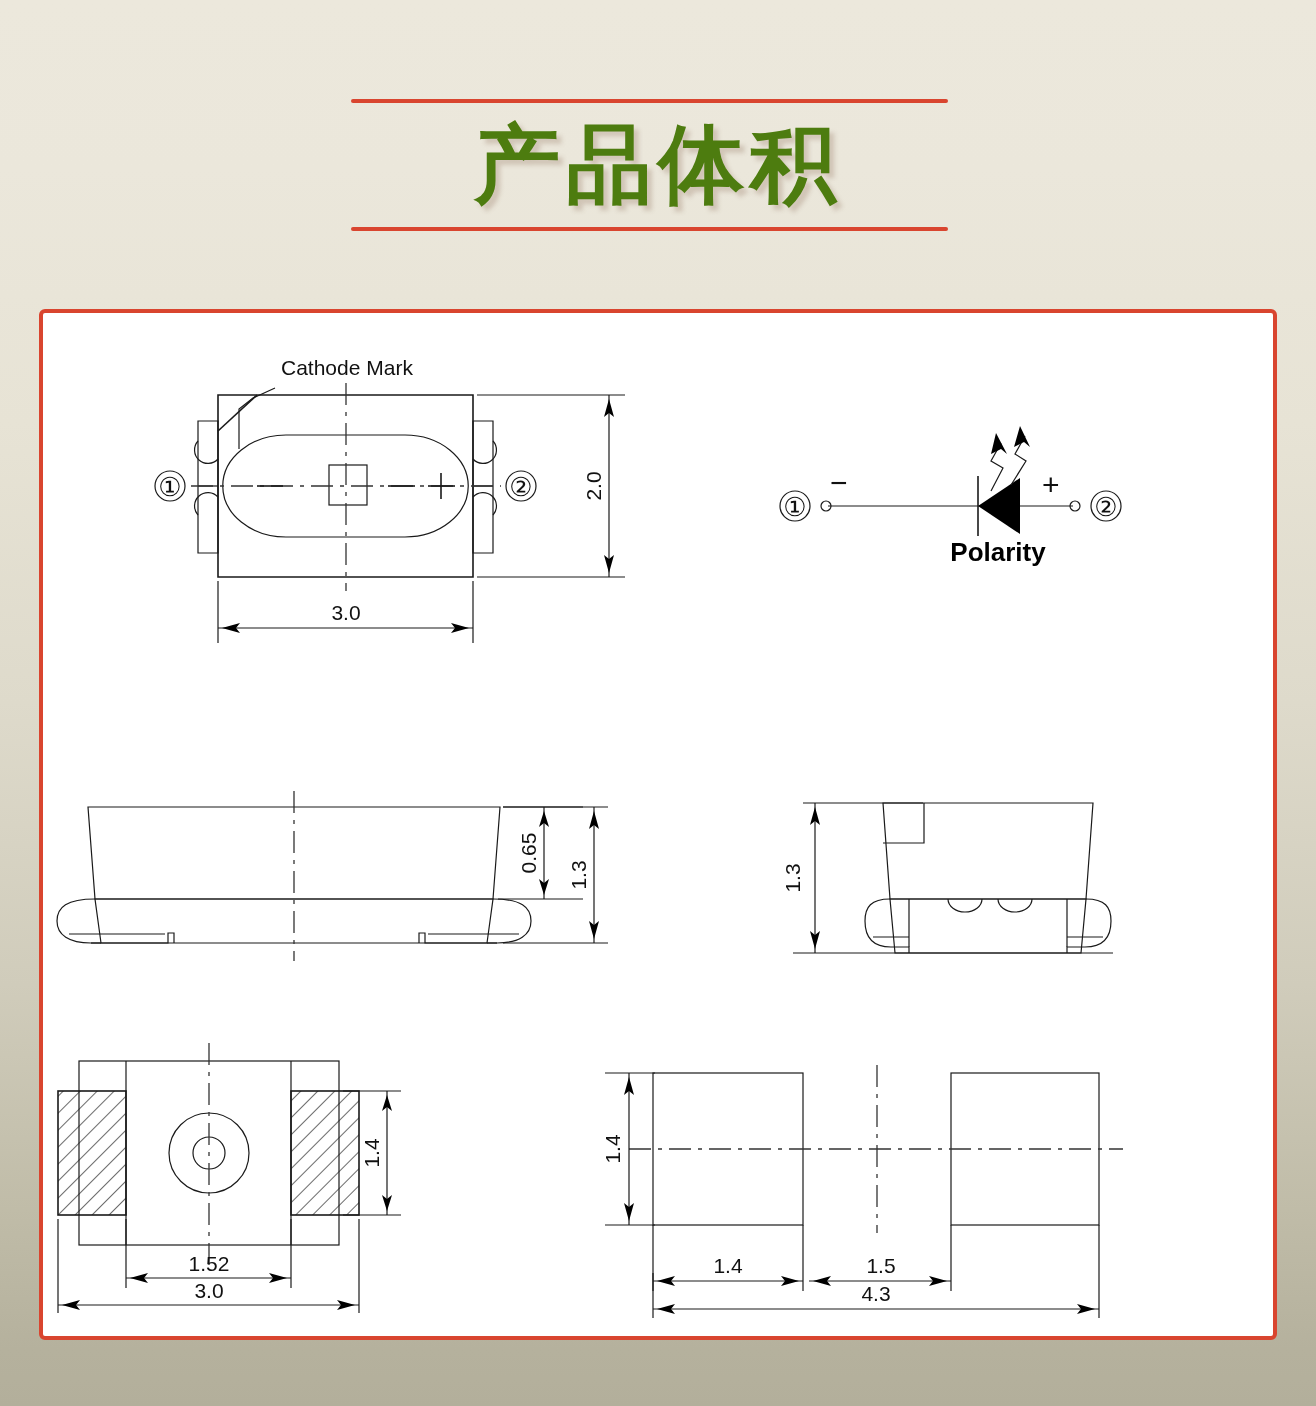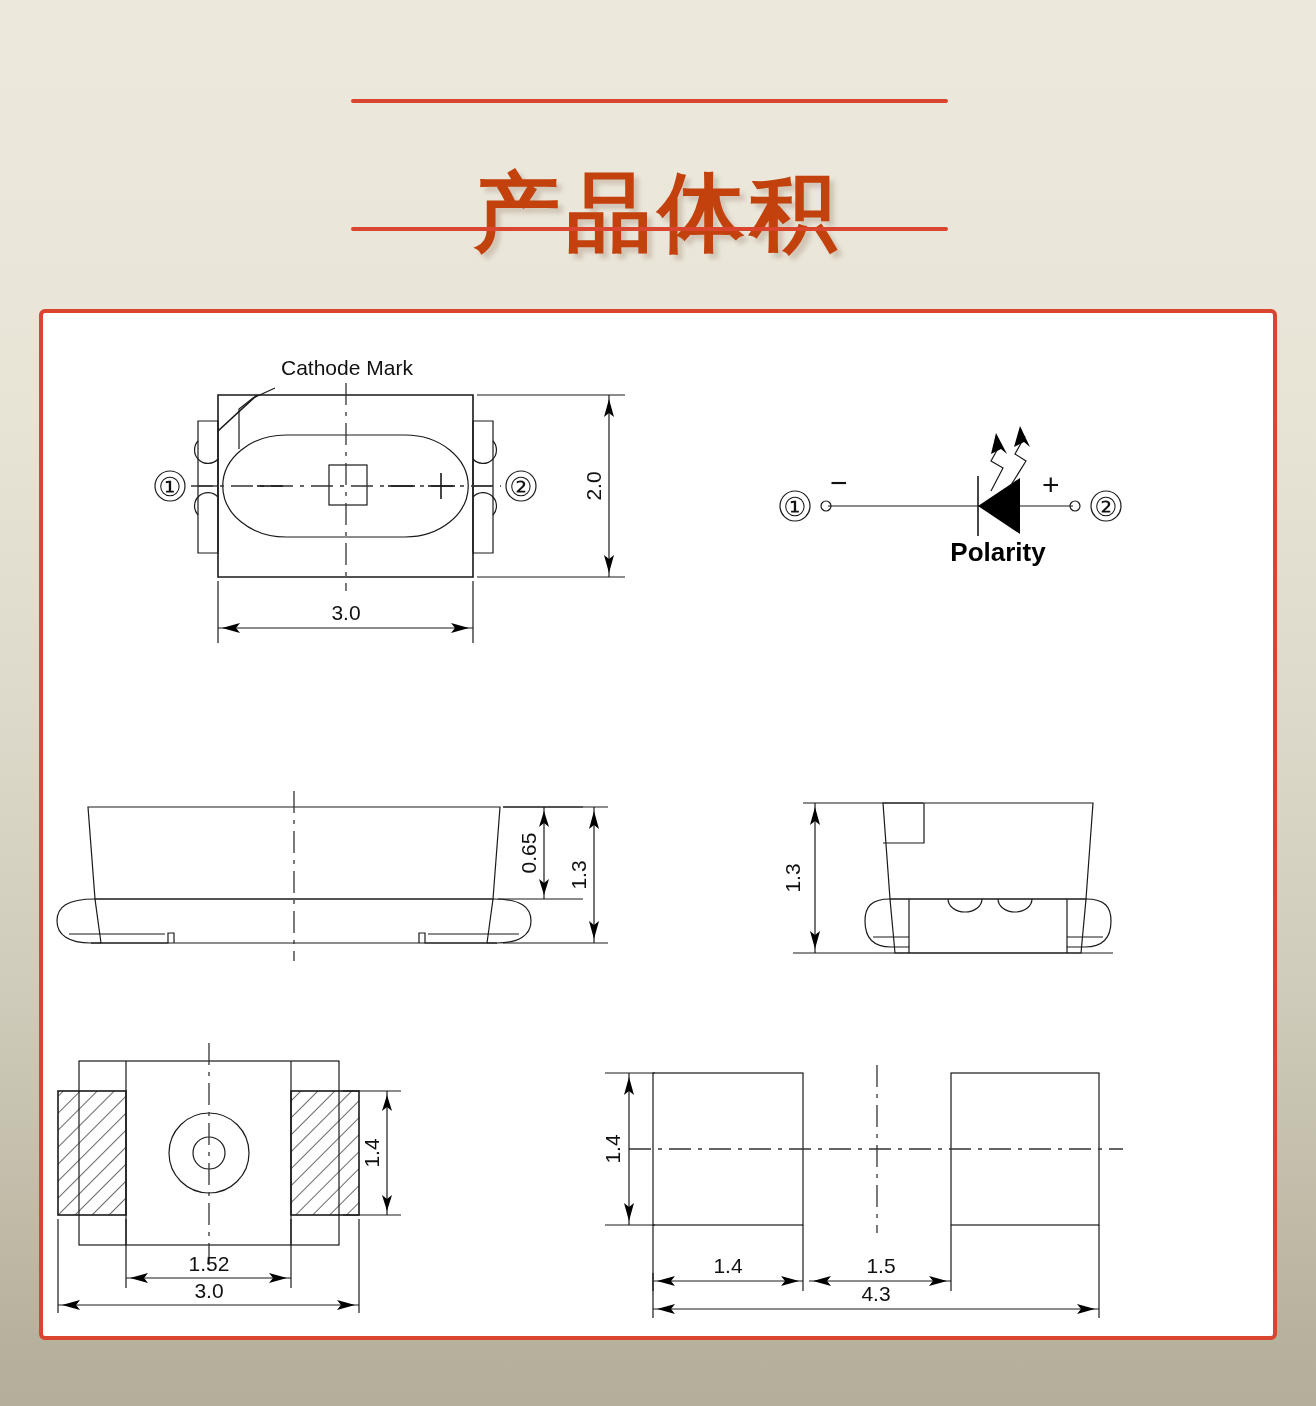--- a/index.html
+++ b/index.html
@@ -46,25 +46,24 @@
   #page-title {
     position: absolute;
     left: 0;
     top: 112px;
     width: 1316px;
     text-align: center;
     font-family: "DejaVu Sans", sans-serif;
     font-size: 86px;
     font-weight: bold;
     line-height: 104px;
-    color: #c2410c;
+    color: #4d7c0f;
     letter-spacing: 6px;
     text-shadow: 5px 5px 4px rgba(150, 120, 100, 0.30);
     white-space: nowrap;
-    margin-top: 48px;
   }
 
   
   #drawing-panel {
     position: absolute;
     left: 39px;
     top: 309px;
     width: 1238px;
     height: 1031px;
     background: #ffffff;

